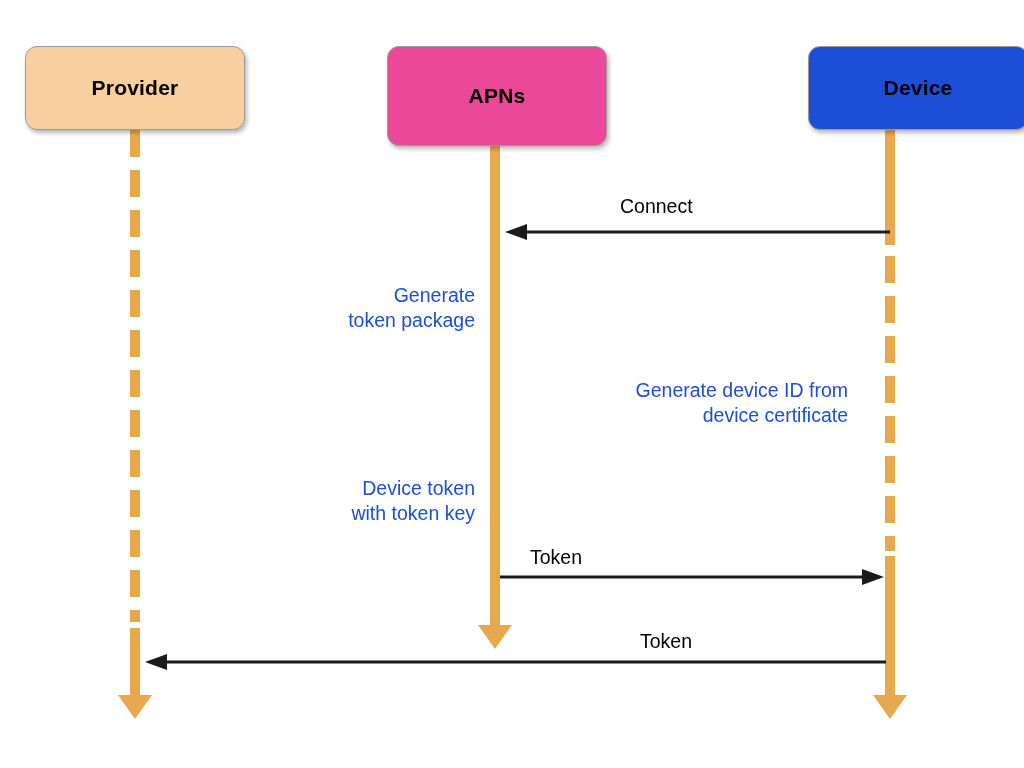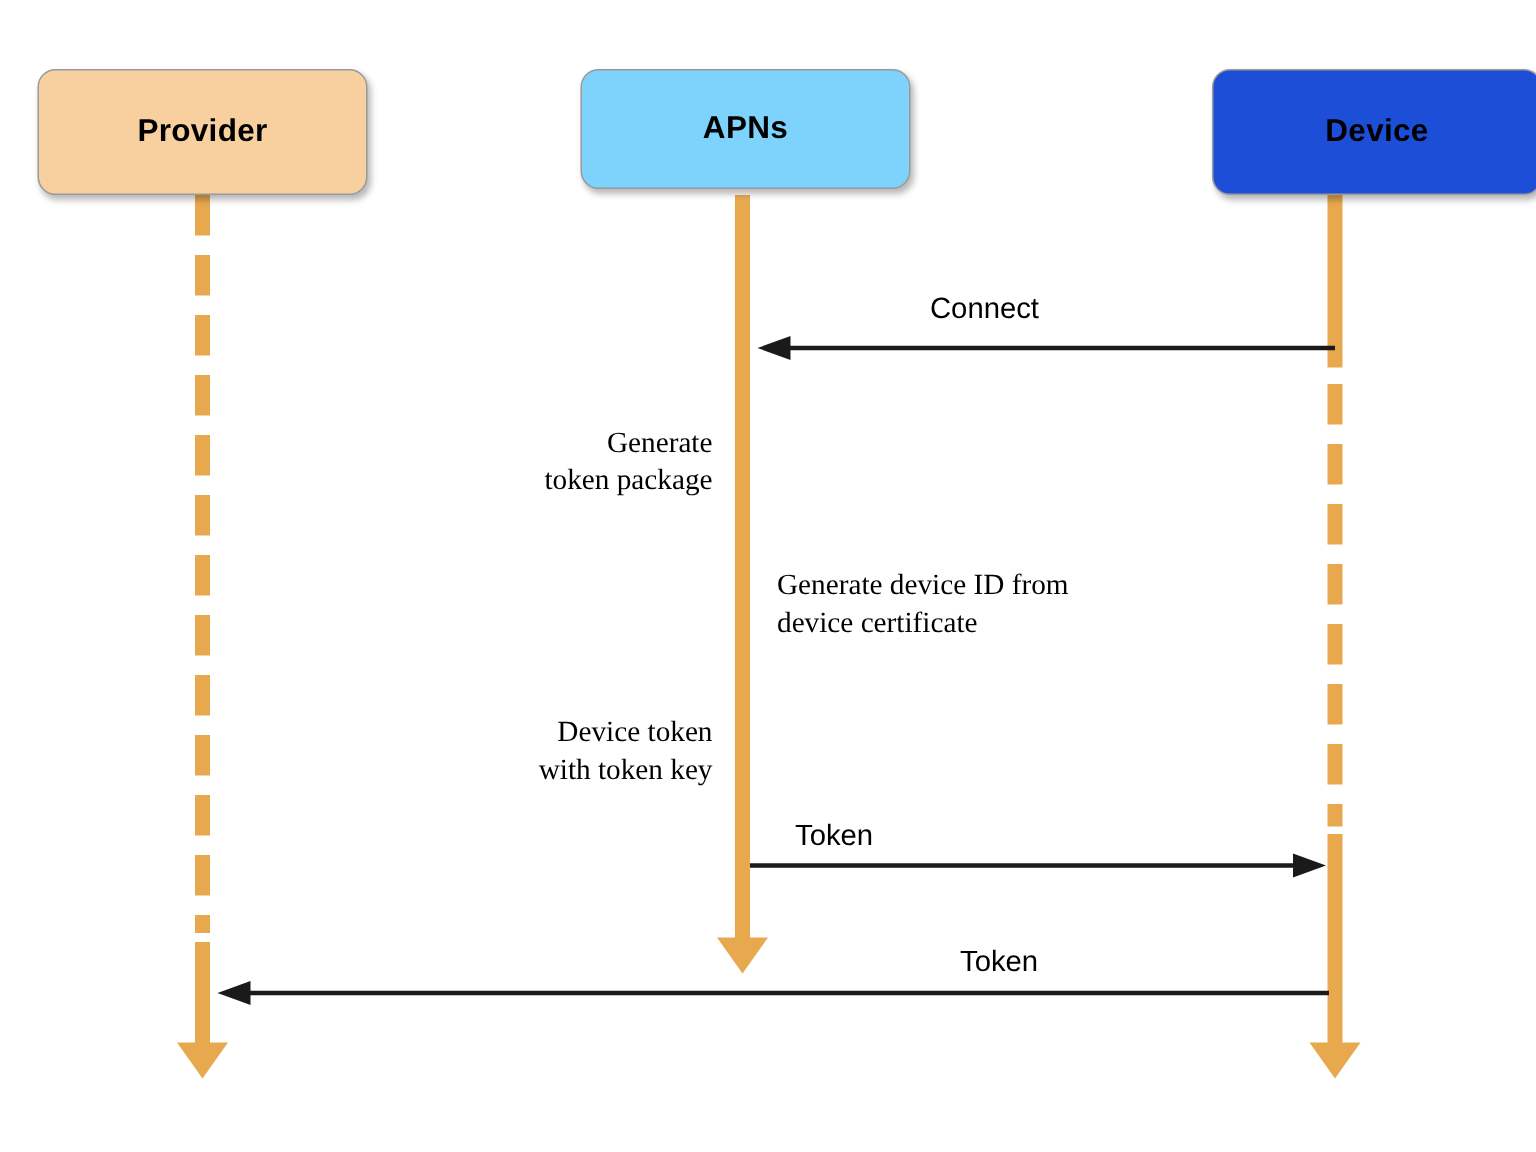--- a/index.html
+++ b/index.html
@@ -36,27 +36,27 @@
     color: #000000;
     letter-spacing: 0.2px;
     font-family: "Liberation Sans", sans-serif;
   }
   .lifeline-seg {
     position: absolute;
   }
   .note-text {
     position: absolute;
     font-size: 19.5px;
-    color: #000000;
+    color: #1d4ed8;
     line-height: 25px;
     white-space: pre;
-    font-family: Liberation Serif, serif;
+    font-family: Liberation Sans, sans-serif;
   }
   .note-right-align { text-align: right; }
-  .note-left-align  { text-align: left; }
+  .note-left-align  { text-align: right; }
   .msg-label {
     position: absolute;
     font-size: 19.5px;
     color: #000000;
     white-space: pre;
     font-family: "Liberation Sans", sans-serif;
   }
   .msg-label.align-right { text-align: left; }
   .msg-label.align-left  { text-align: left; }
   svg.overlay {
@@ -107,21 +107,21 @@
       <div class="lifeline-seg" style="left: 885px; top: 556px; width: 10px; height: 141px; background: rgb(232, 169, 78);"></div>
       <svg class="overlay" viewBox="0 0 1024 768">
         <polygon points="873,695 907,695 890,719" fill="#e8a94e"></polygon>
       </svg>
     </div>
 
   <div id="participant-layer">
       <div class="participant-box" style="left: 25px; top: 46px; width: 220px; height: 84px; background: rgb(248, 208, 160); border-color: rgb(154, 154, 154);">
         <span class="participant-label">Provider</span>
       </div>
-      <div class="participant-box" style="left: 387px; top: 46px; width: 220px; height: 80px; background: #7dd3fc; border-color: rgb(154, 154, 154);">
+      <div class="participant-box" style="left: 387px; top: 46px; width: 220px; height: 100px; background: #ec4899; border-color: rgb(154, 154, 154);">
         <span class="participant-label">APNs</span>
       </div>
       <div class="participant-box" style="left: 808px; top: 46px; width: 220px; height: 84px; background: #1d4ed8; border-color: rgb(154, 154, 154);">
         <span class="participant-label">Device</span>
       </div>
     </div>
 
   <div id="note-layer">
       <div class="note-text note-right-align" style="left: 230px; top: 283px; width: 245px;">Generate
 token package</div>

